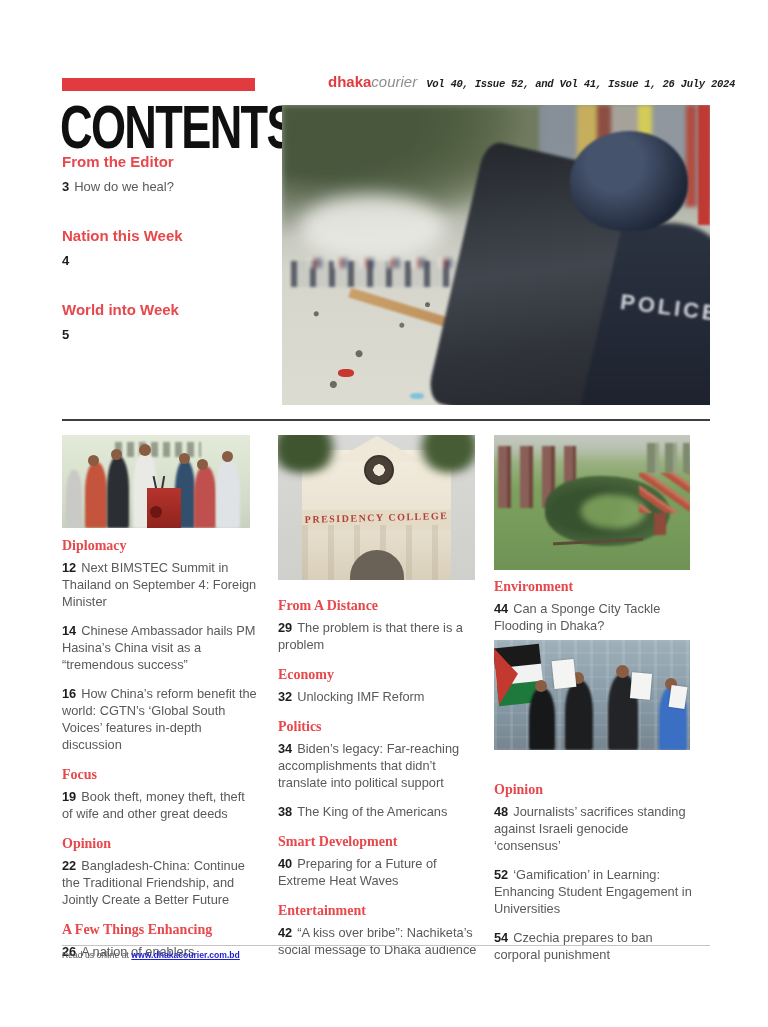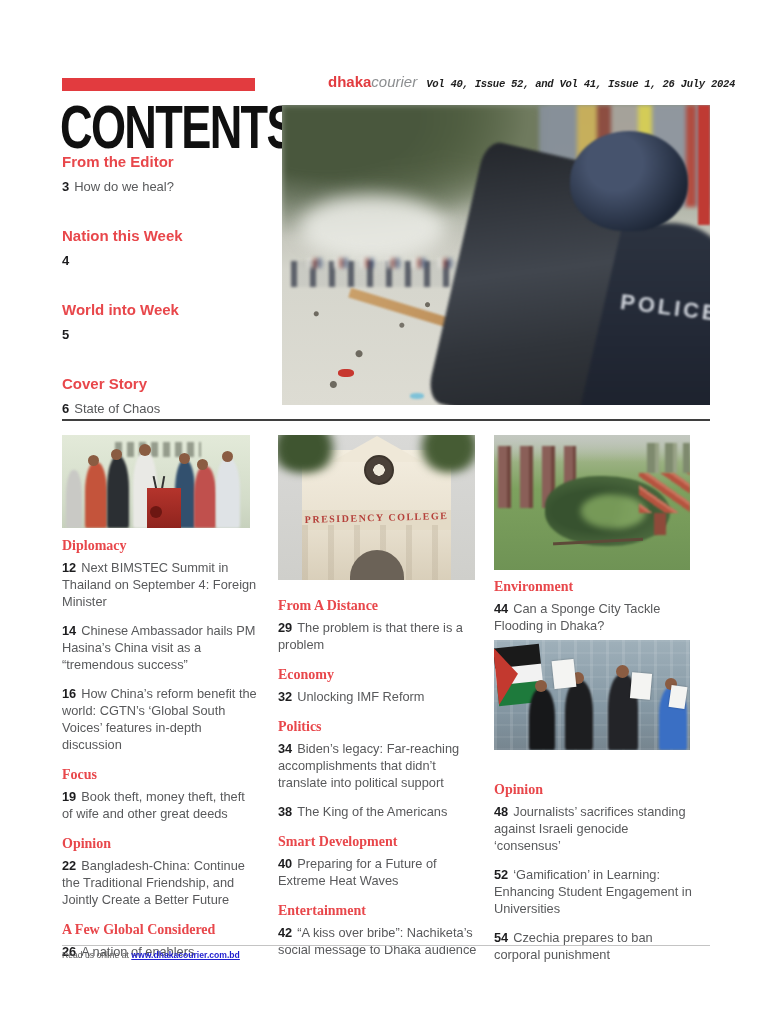--- a/index.html
+++ b/index.html
@@ -153,24 +153,20 @@
     <p class="item"><span class="pg">3</span><span>How do we heal?</span></p>
   </div>
   <div class="sec">
     <div class="sec-head">Nation this Week</div>
     <p class="item"><span class="pg">4</span><span></span></p>
   </div>
   <div class="sec">
     <div class="sec-head">World into Week</div>
     <p class="item"><span class="pg">5</span><span></span></p>
   </div>
-  <div class="sec">
-    <div class="sec-head">Cover Story</div>
-    <p class="item"><span class="pg">6</span><span>State of Chaos</span></p>
-  </div>
 </div>
 
 <div class="ph" id="ph-cover">
   <div class="pc-trees"></div>
   <div class="pc-bldg"></div>
   <div class="pc-redsign"></div>
   <div class="pc-smoke"></div>
   <div class="pc-banner"></div>
   <div class="pc-crowd"></div>
   <div class="pc-crowd2"></div>
@@ -250,21 +246,21 @@
 
 <div class="col" id="col1">
   <div class="sec-head first">Diplomacy</div>
   <p class="item"><span class="pg">12</span><span>Next BIMSTEC Summit in Thailand on September 4: Foreign Minister</span></p>
   <p class="item"><span class="pg">14</span><span>Chinese Ambassador hails PM Hasina’s China visit as a “tremendous success”</span></p>
   <p class="item"><span class="pg">16</span><span>How China’s reform benefit the world: CGTN’s ‘Global South Voices’ features in-depth discussion</span></p>
   <div class="sec-head">Focus</div>
   <p class="item"><span class="pg">19</span><span>Book theft, money theft, theft of wife and other great deeds</span></p>
   <div class="sec-head">Opinion</div>
   <p class="item"><span class="pg">22</span><span>Bangladesh-China: Continue the Traditional Friendship, and Jointly Create a Better Future</span></p>
-  <div class="sec-head">A Few Global Considered</div>
+  <div class="sec-head">A Few Things Enhancing</div>
   <p class="item"><span class="pg">26</span><span>A nation of enablers</span></p>
 </div>
 
 <div class="col" id="col2">
   <div class="sec-head first">From A Distance</div>
   <p class="item"><span class="pg">29</span><span>The problem is that there is a problem</span></p>
   <div class="sec-head">Economy</div>
   <p class="item"><span class="pg">32</span><span>Unlocking IMF Reform</span></p>
   <div class="sec-head">Politics</div>
   <p class="item"><span class="pg">34</span><span>Biden’s legacy: Far-reaching accomplishments that didn’t translate into political support</span></p>

